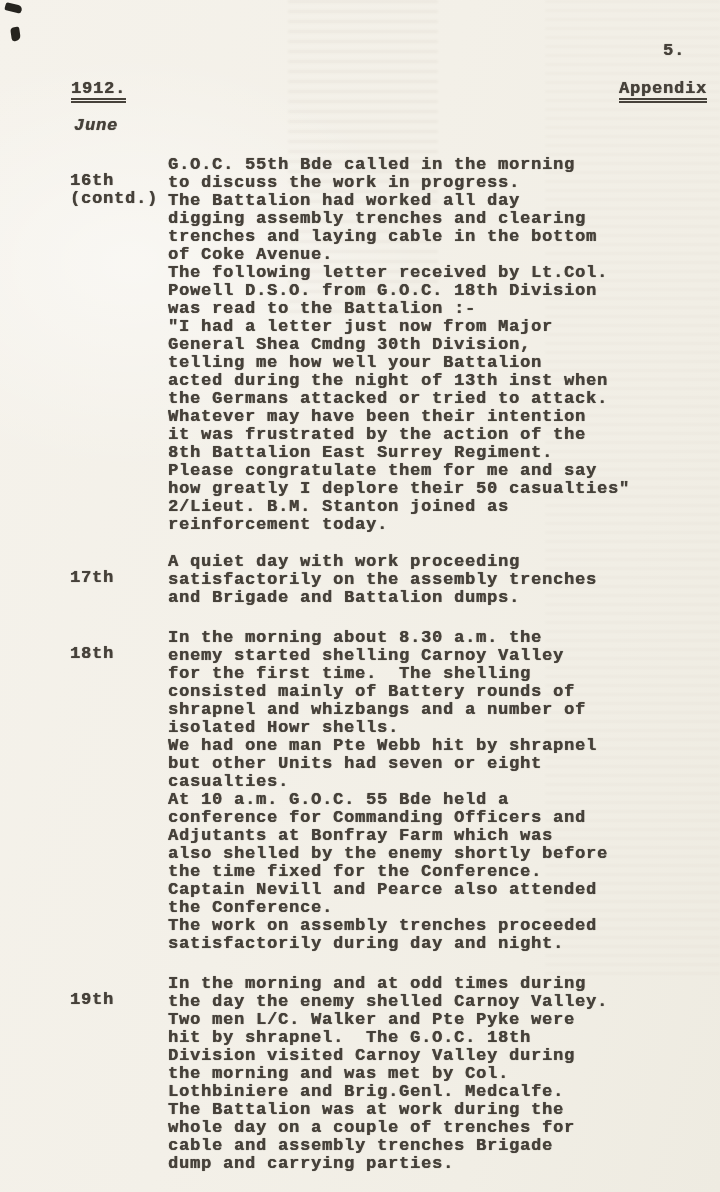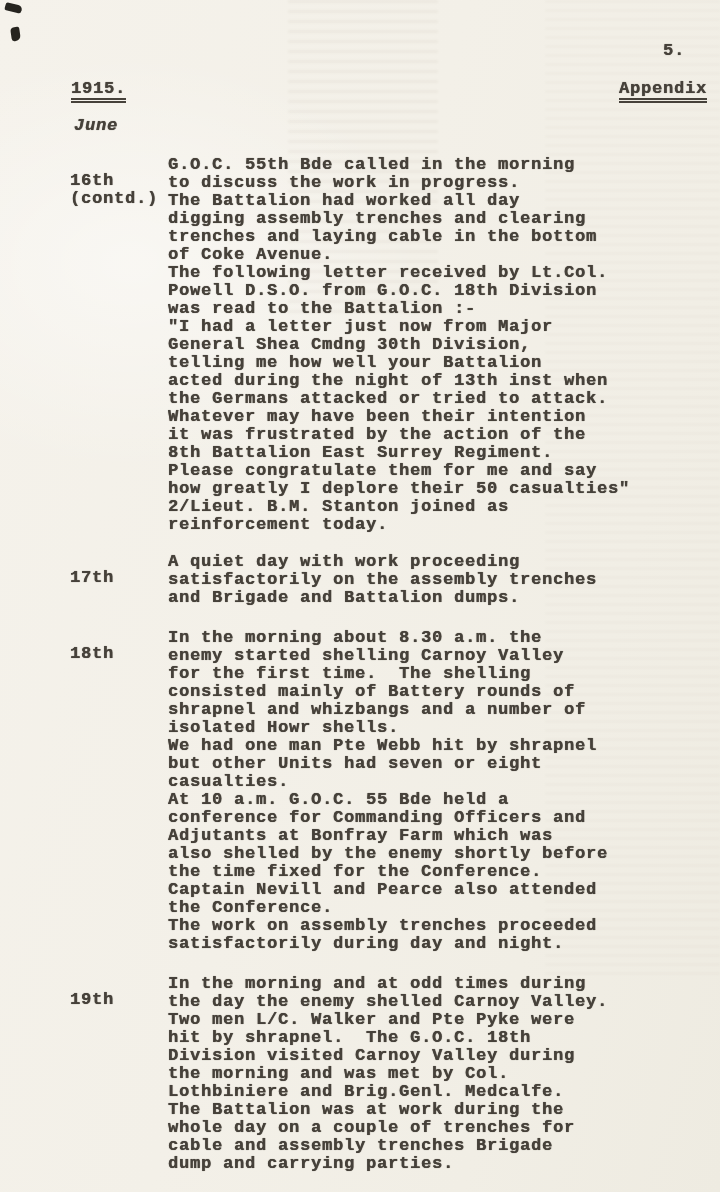--- a/index.html
+++ b/index.html
@@ -65,21 +65,21 @@
 
 <div class="page">
 
   <div class="corner-mark mark1"></div>
   <div class="corner-mark mark2"></div>
   <div class="showthrough st1"></div>
   <div class="showthrough st2"></div>
 
   <div class="tw page-number">5.</div>
 
-  <div class="tw year"><span class="dbl">1915.</span></div>
+  <div class="tw year"><span class="dbl">1912.</span></div>
 
   <div class="tw appendix"><span class="dbl">Appendix</span></div>
 
   <div class="tw month">June</div>
 
   <div class="entry" style="top:156px">
     <div class="tw edate">16th
 (contd.)</div>
     <div class="tw ebody">G.O.C. 55th Bde called in the morning
 to discuss the work in progress.

